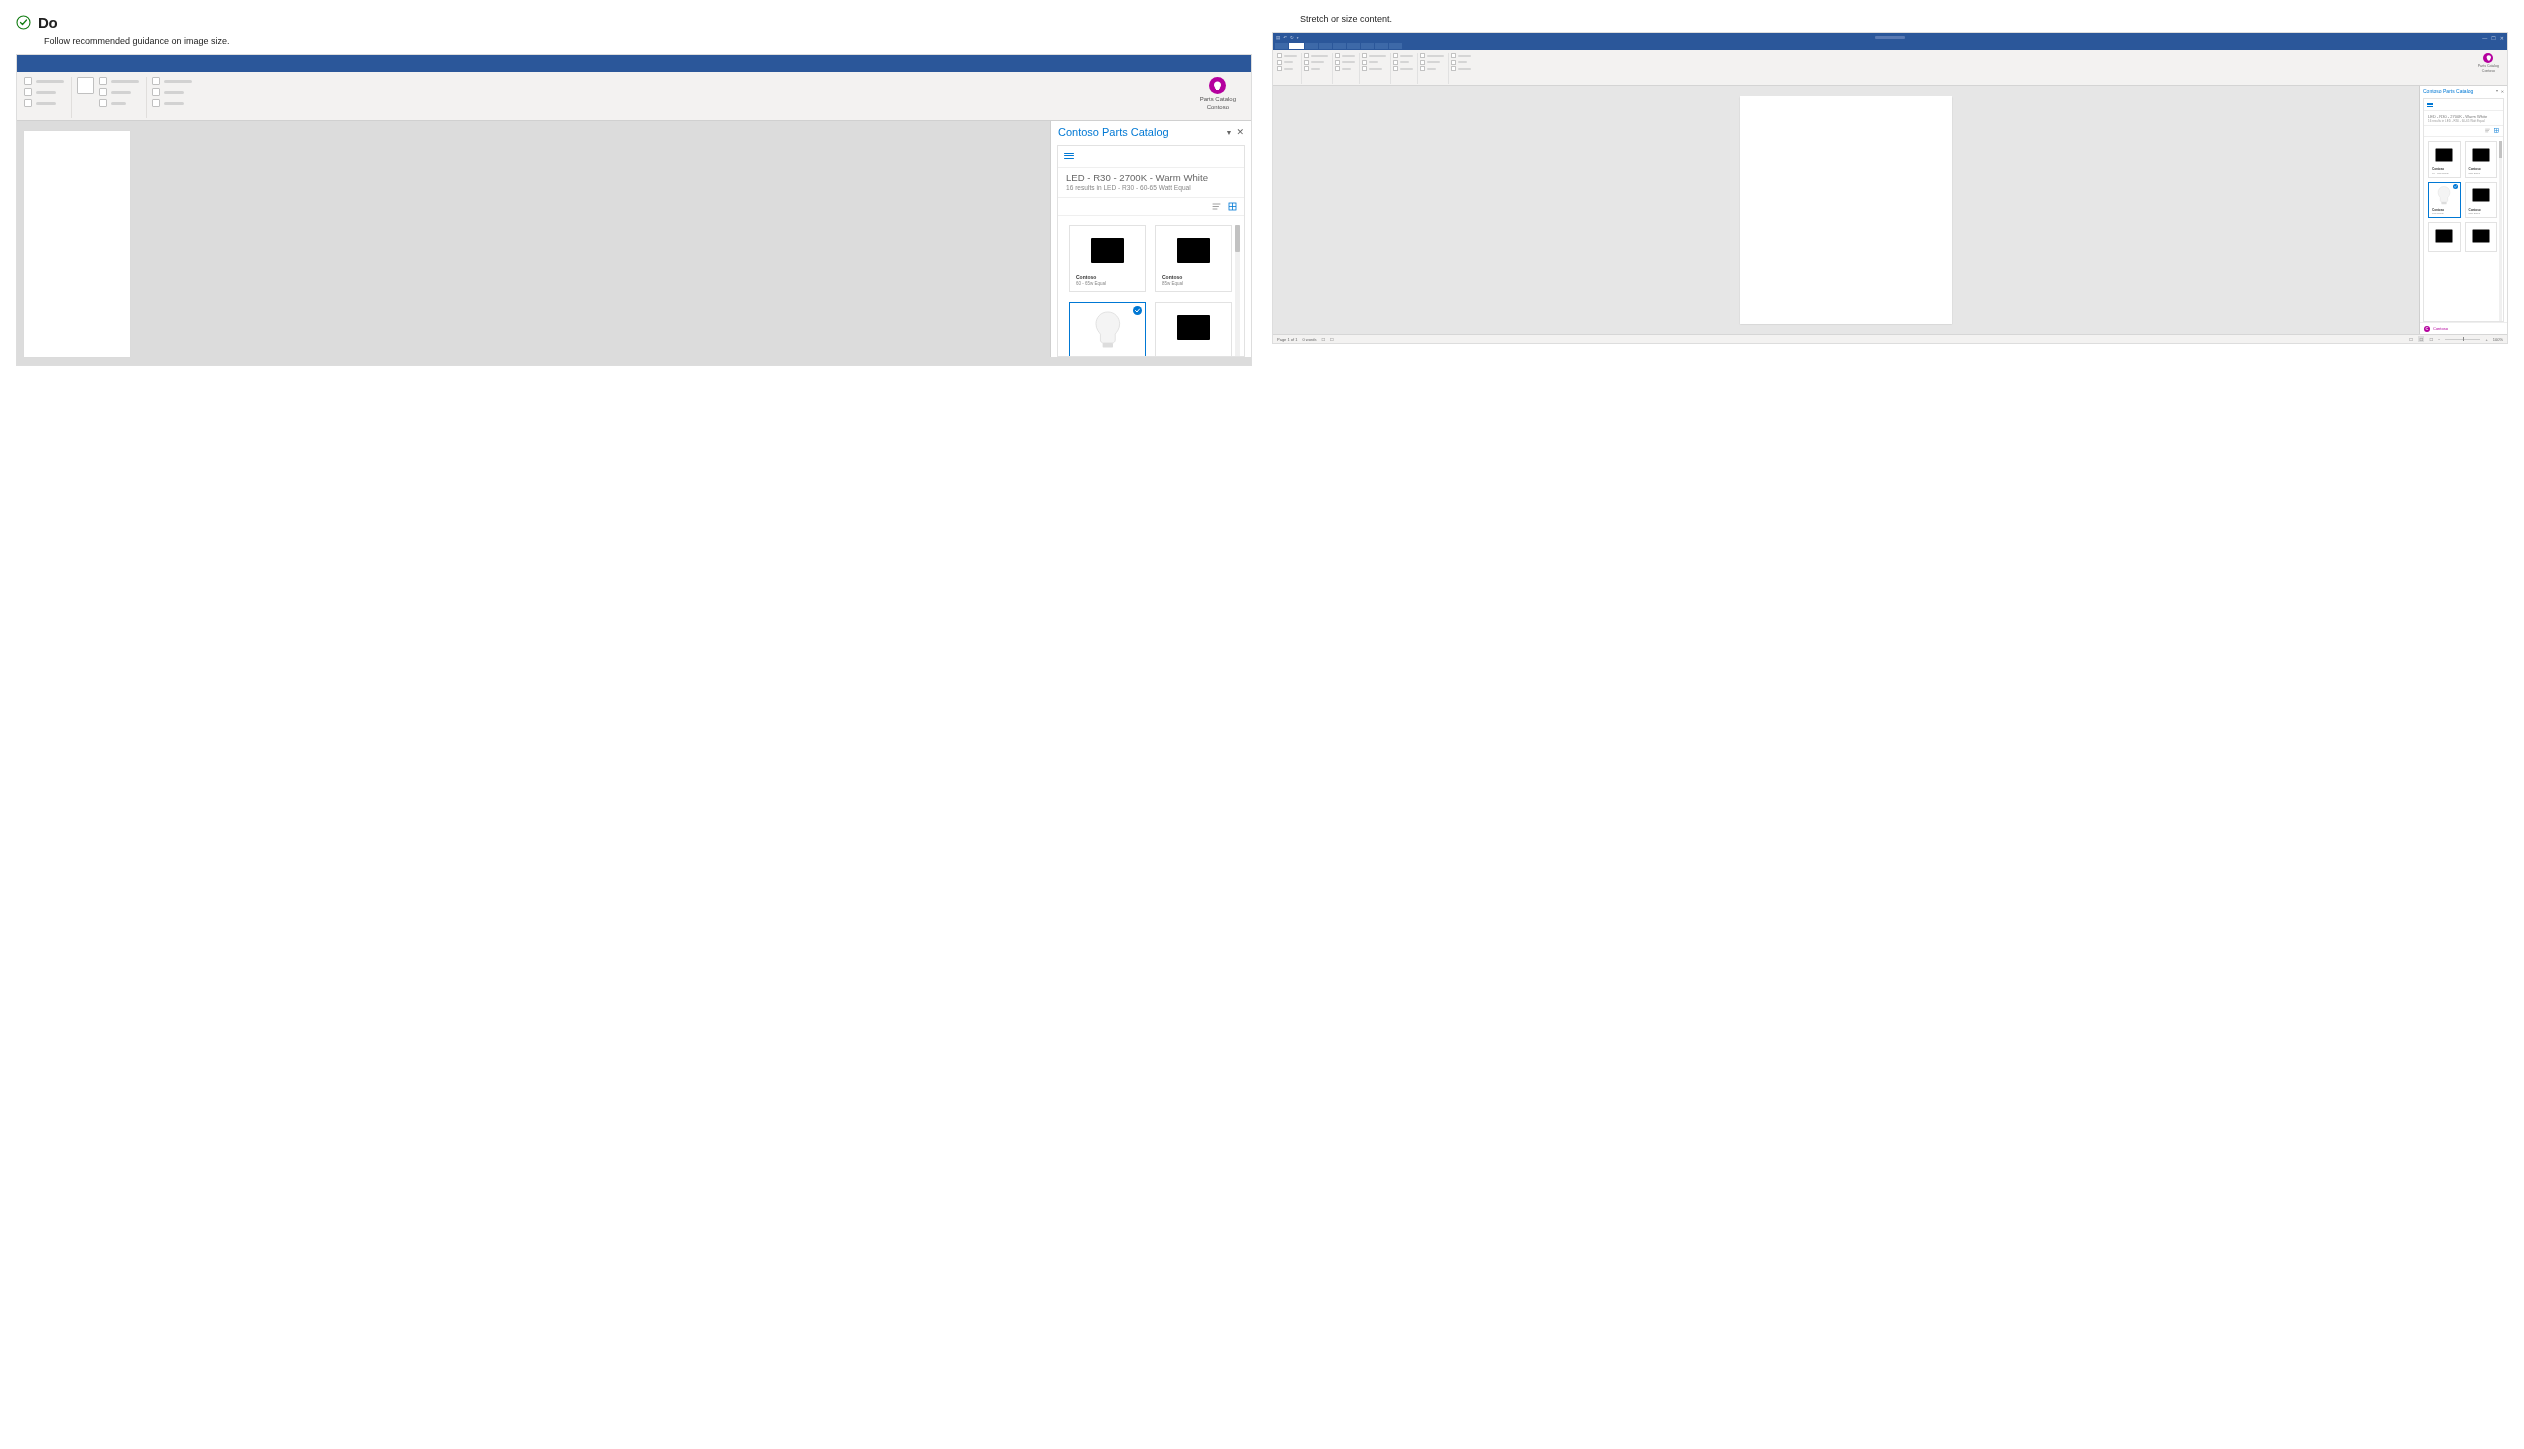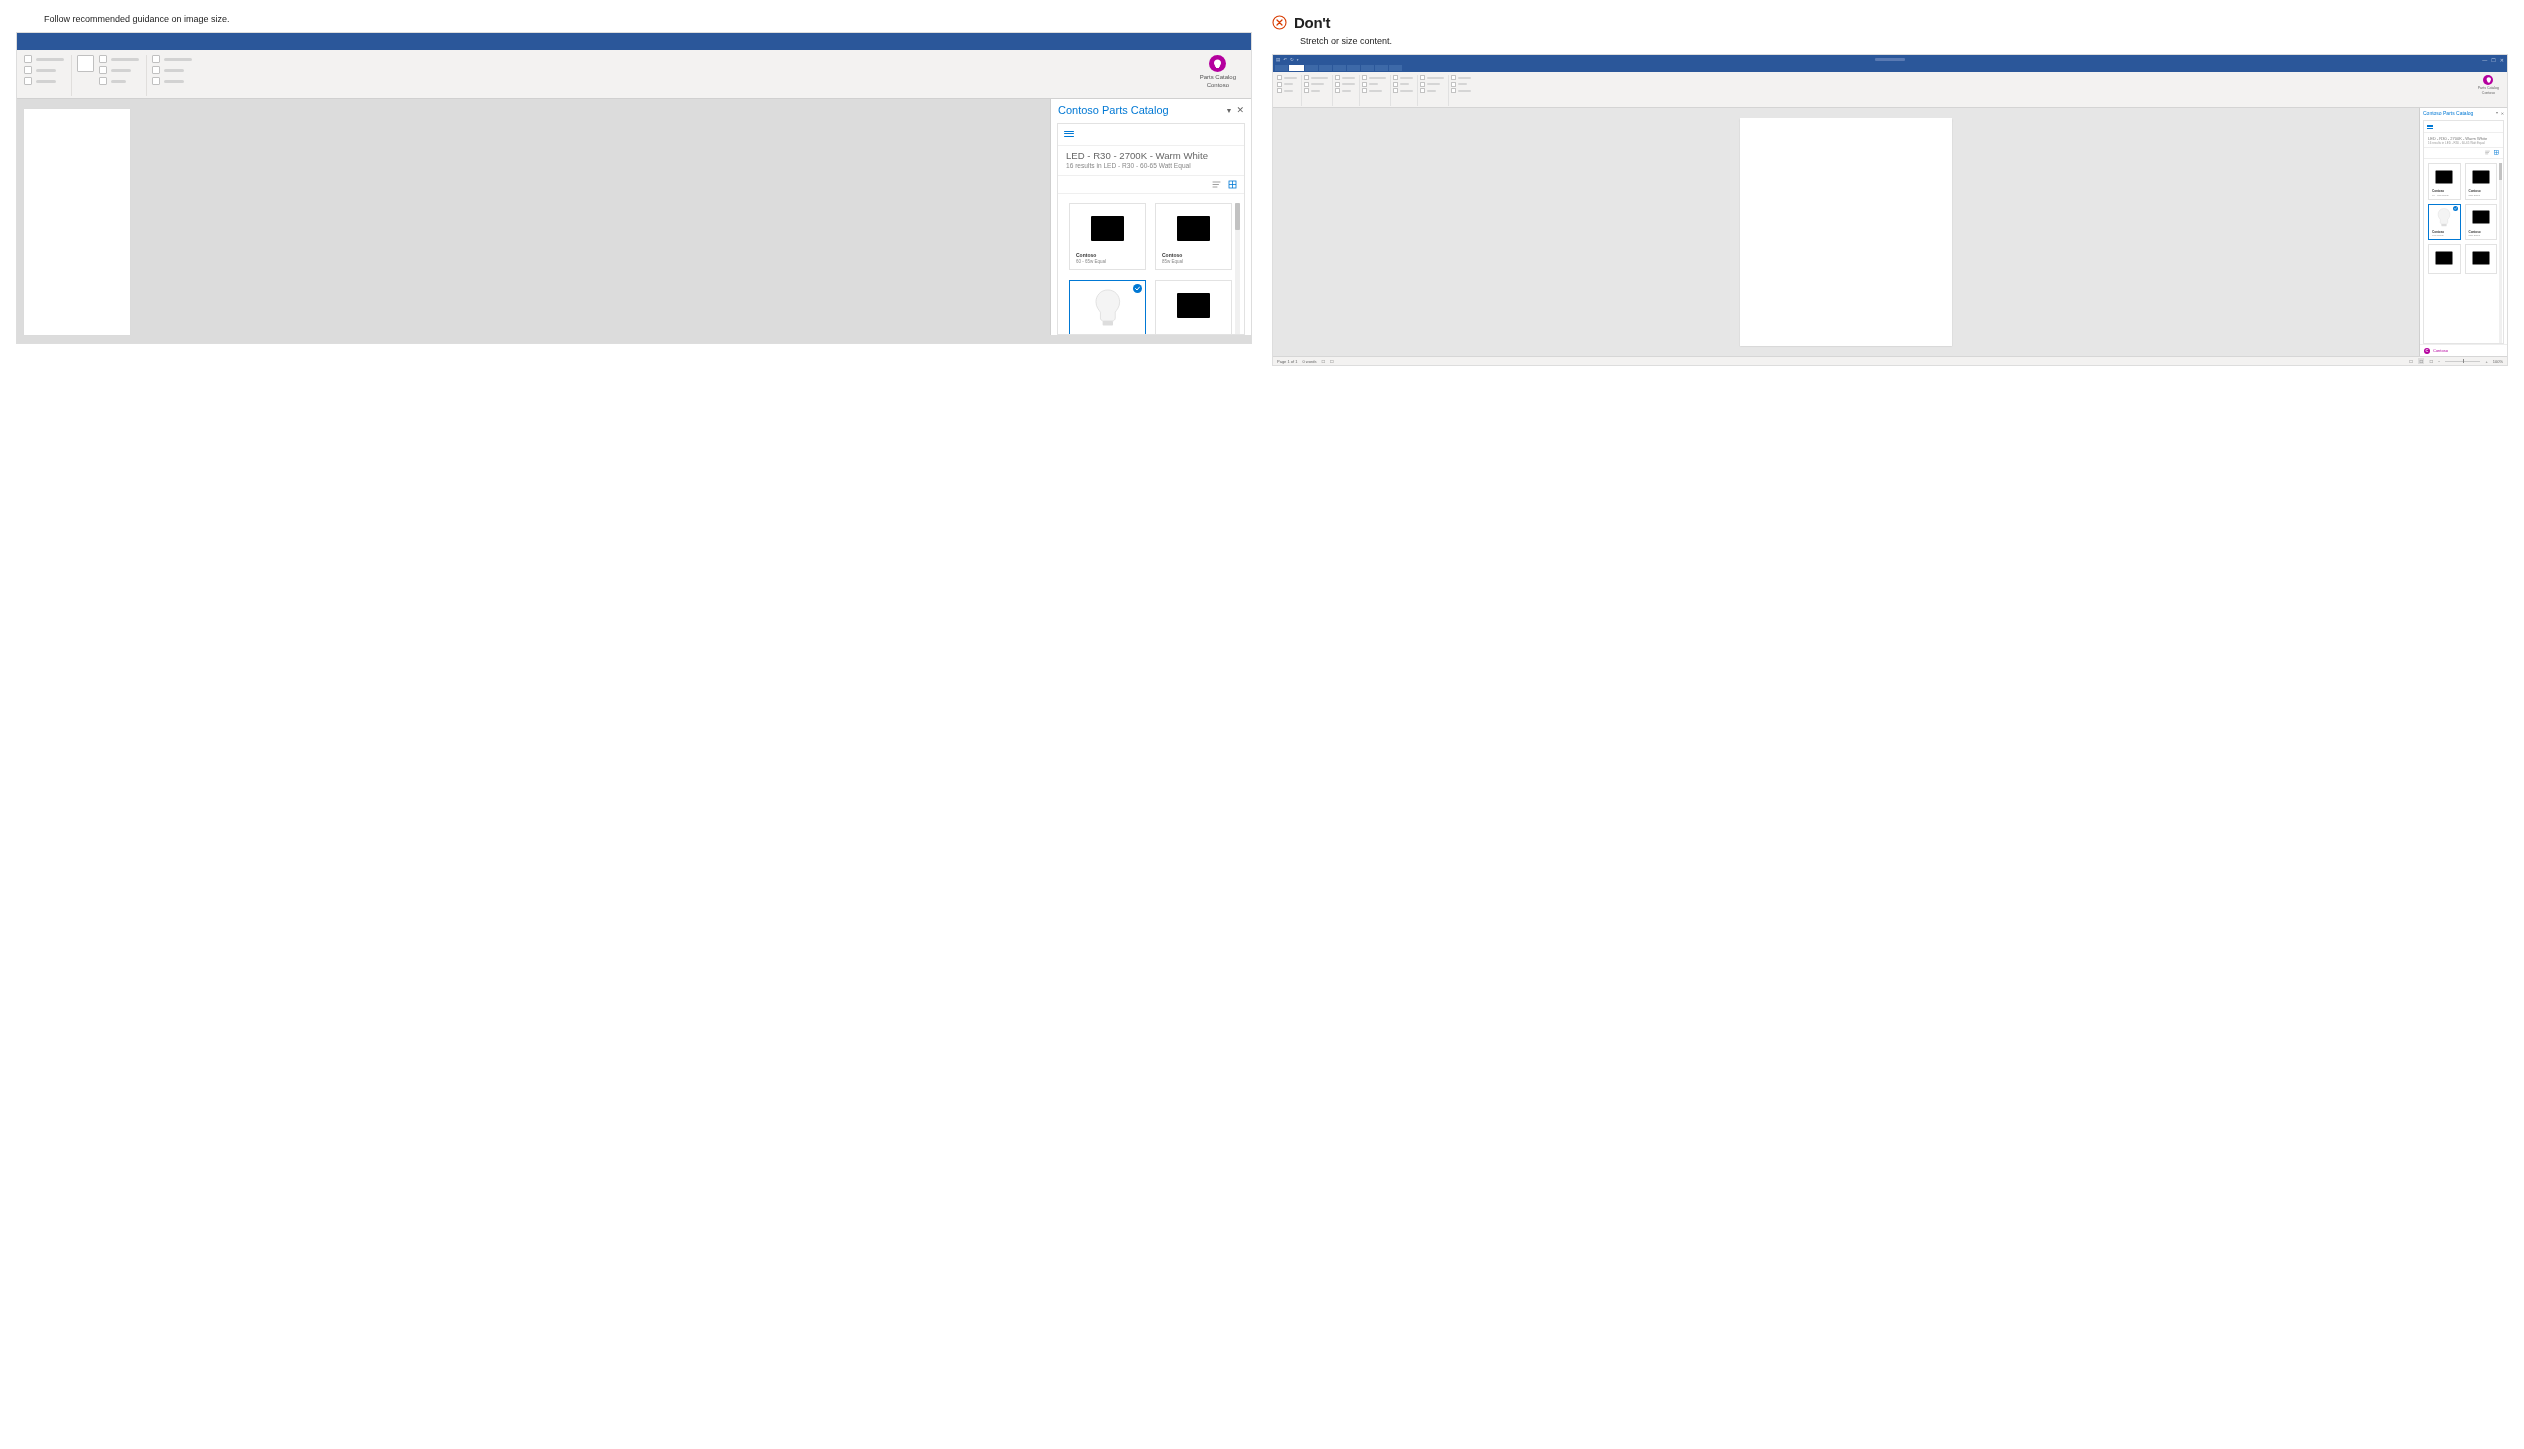--- a/index.html
+++ b/index.html
@@ -321,20 +321,27 @@
       <rect x="2" y="2" width="14" height="14" fill="none" stroke="#0078D4" stroke-width="1.6"></rect>
       <line x1="9" y1="2" x2="9" y2="16" stroke="#0078D4" stroke-width="1.6"></line>
       <line x1="2" y1="9" x2="16" y2="9" stroke="#0078D4" stroke-width="1.6"></line>
     </g>
   </defs>
 </svg>
 
 <div class="cols">
 
   <div class="col">
+    <div class="col-heading">
+      <svg class="badge-icon do" viewBox="0 0 30 30">
+        <circle cx="15" cy="15" r="13"></circle>
+        <path d="M9 15 l4 4 l8 -9"></path>
+      </svg>
+      <h2>Do</h2>
+    </div>
     <p class="col-sub">Follow recommended guidance on image size.</p>
 
     <div class="do-frame">
       <div class="do-titlebar"></div>
 
       <div class="do-ribbon">
         <div class="ribbon-group">
           <div class="r-item">
               <span class="r-box"></span>
               <span class="r-line w56"></span>
@@ -468,27 +475,20 @@
                   <div class="thumb"></div>
                 </div>
             </div>
           </div>
         </div>
       </div>
     </div>
   </div>
 
   <div class="col">
-    <div class="col-heading">
-      <svg class="badge-icon dont" viewBox="0 0 30 30">
-        <circle cx="15" cy="15" r="13"></circle>
-        <path d="M10 10 L20 20 M20 10 L10 20"></path>
-      </svg>
-      <h2>Don't</h2>
-    </div>
     <p class="col-sub">Stretch or size content.</p>
 
     <div class="dont-frame">
       <div class="w-titlebar">
         <div class="qat">
           <span>▤</span>
           <span>↶</span>
           <span>↻</span>
           <span style="font-size:3.5px;">▾</span>
         </div>

